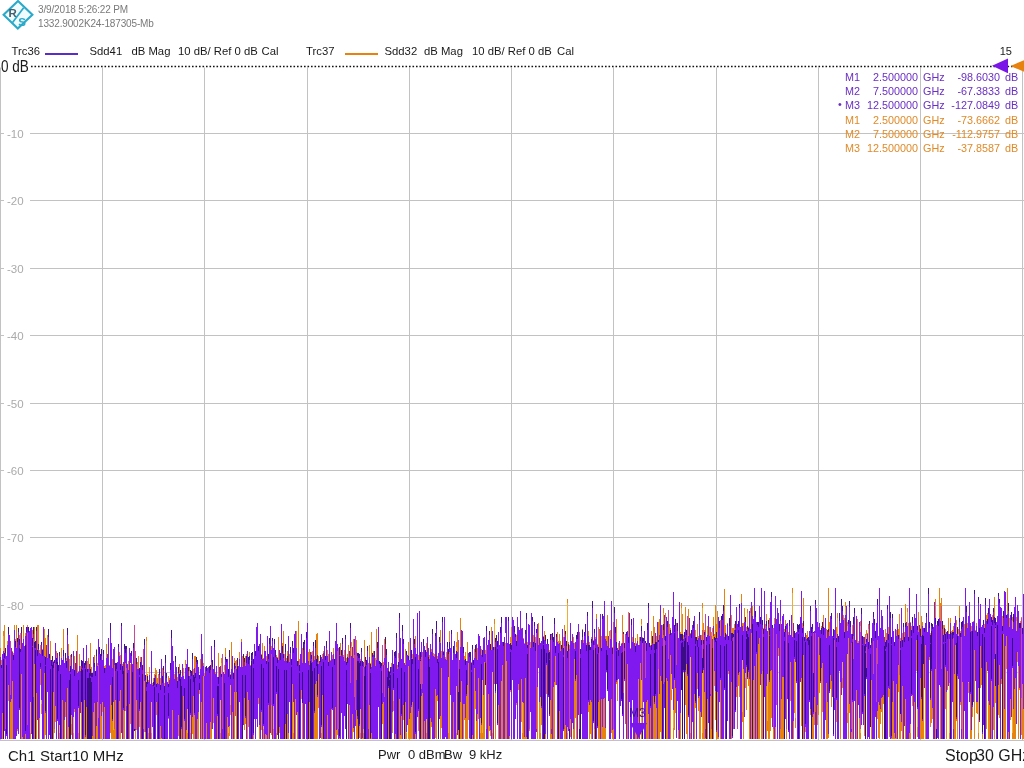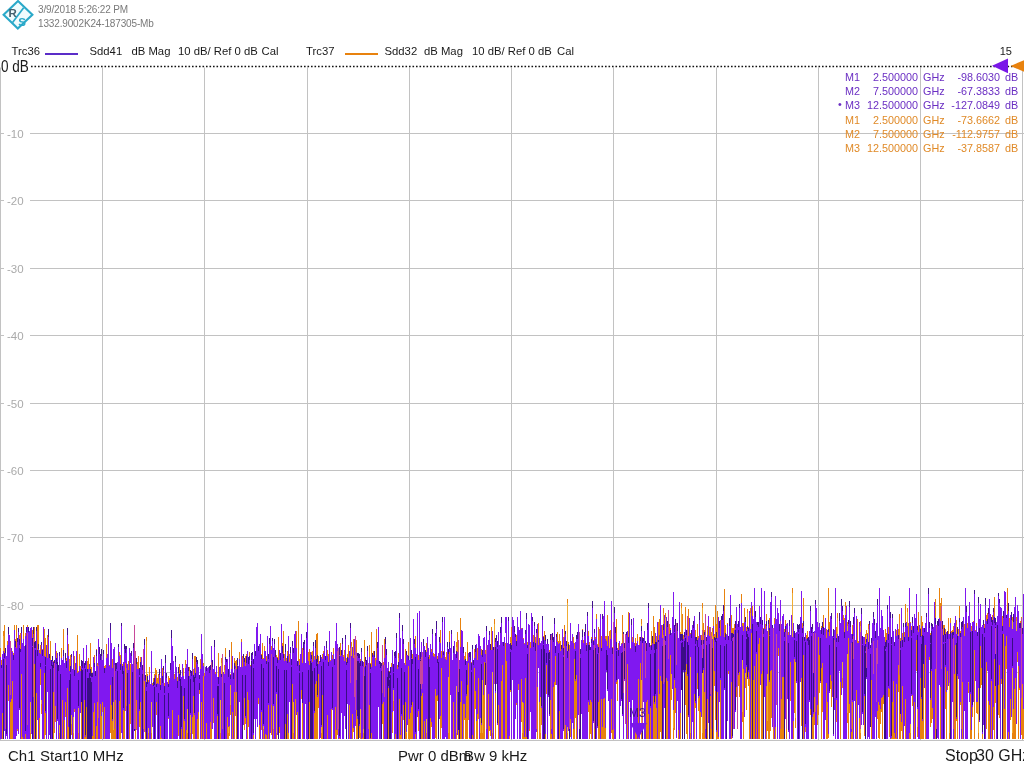--- a/index.html
+++ b/index.html
@@ -140,13 +140,13 @@
     <span style="position:absolute;left:1005px">dB</span>
   </div>
 <div style="position:absolute;left:0;top:141.8px;width:1024px;height:14px;color:#e08a28;font-size:10.8px">
     <span style="position:absolute;left:845px">M3</span>
     <span style="position:absolute;right:106px">12.500000</span>
     <span style="position:absolute;left:923px">GHz</span>
     <span style="position:absolute;right:24px">-37.8587</span>
     <span style="position:absolute;left:1005px">dB</span>
   </div>
 <div class="blk" style="left:8px;top:746.5px;font-size:15px">Ch1<span style="position:absolute;left:32px">Start</span><span style="position:absolute;left:64px;white-space:nowrap">10 MHz</span></div>
-<div class="blk" style="left:398px;top:746.5px;font-size:15px">Pwr<span style="position:absolute;left:30px;white-space:nowrap">0 dBm</span><span style="position:absolute;left:66px">Bw</span><span style="position:absolute;left:91px;white-space:nowrap">9 kHz</span></div>
+<div class="blk" style="left:378px;top:746.5px;font-size:13px">Pwr<span style="position:absolute;left:30px;white-space:nowrap">0 dBm</span><span style="position:absolute;left:66px">Bw</span><span style="position:absolute;left:91px;white-space:nowrap">9 kHz</span></div>
 <div class="blk" style="left:945px;top:746.5px;font-size:16px">Stop<span style="position:absolute;left:31px;white-space:nowrap">30 GHz</span></div>
 </body></html>

